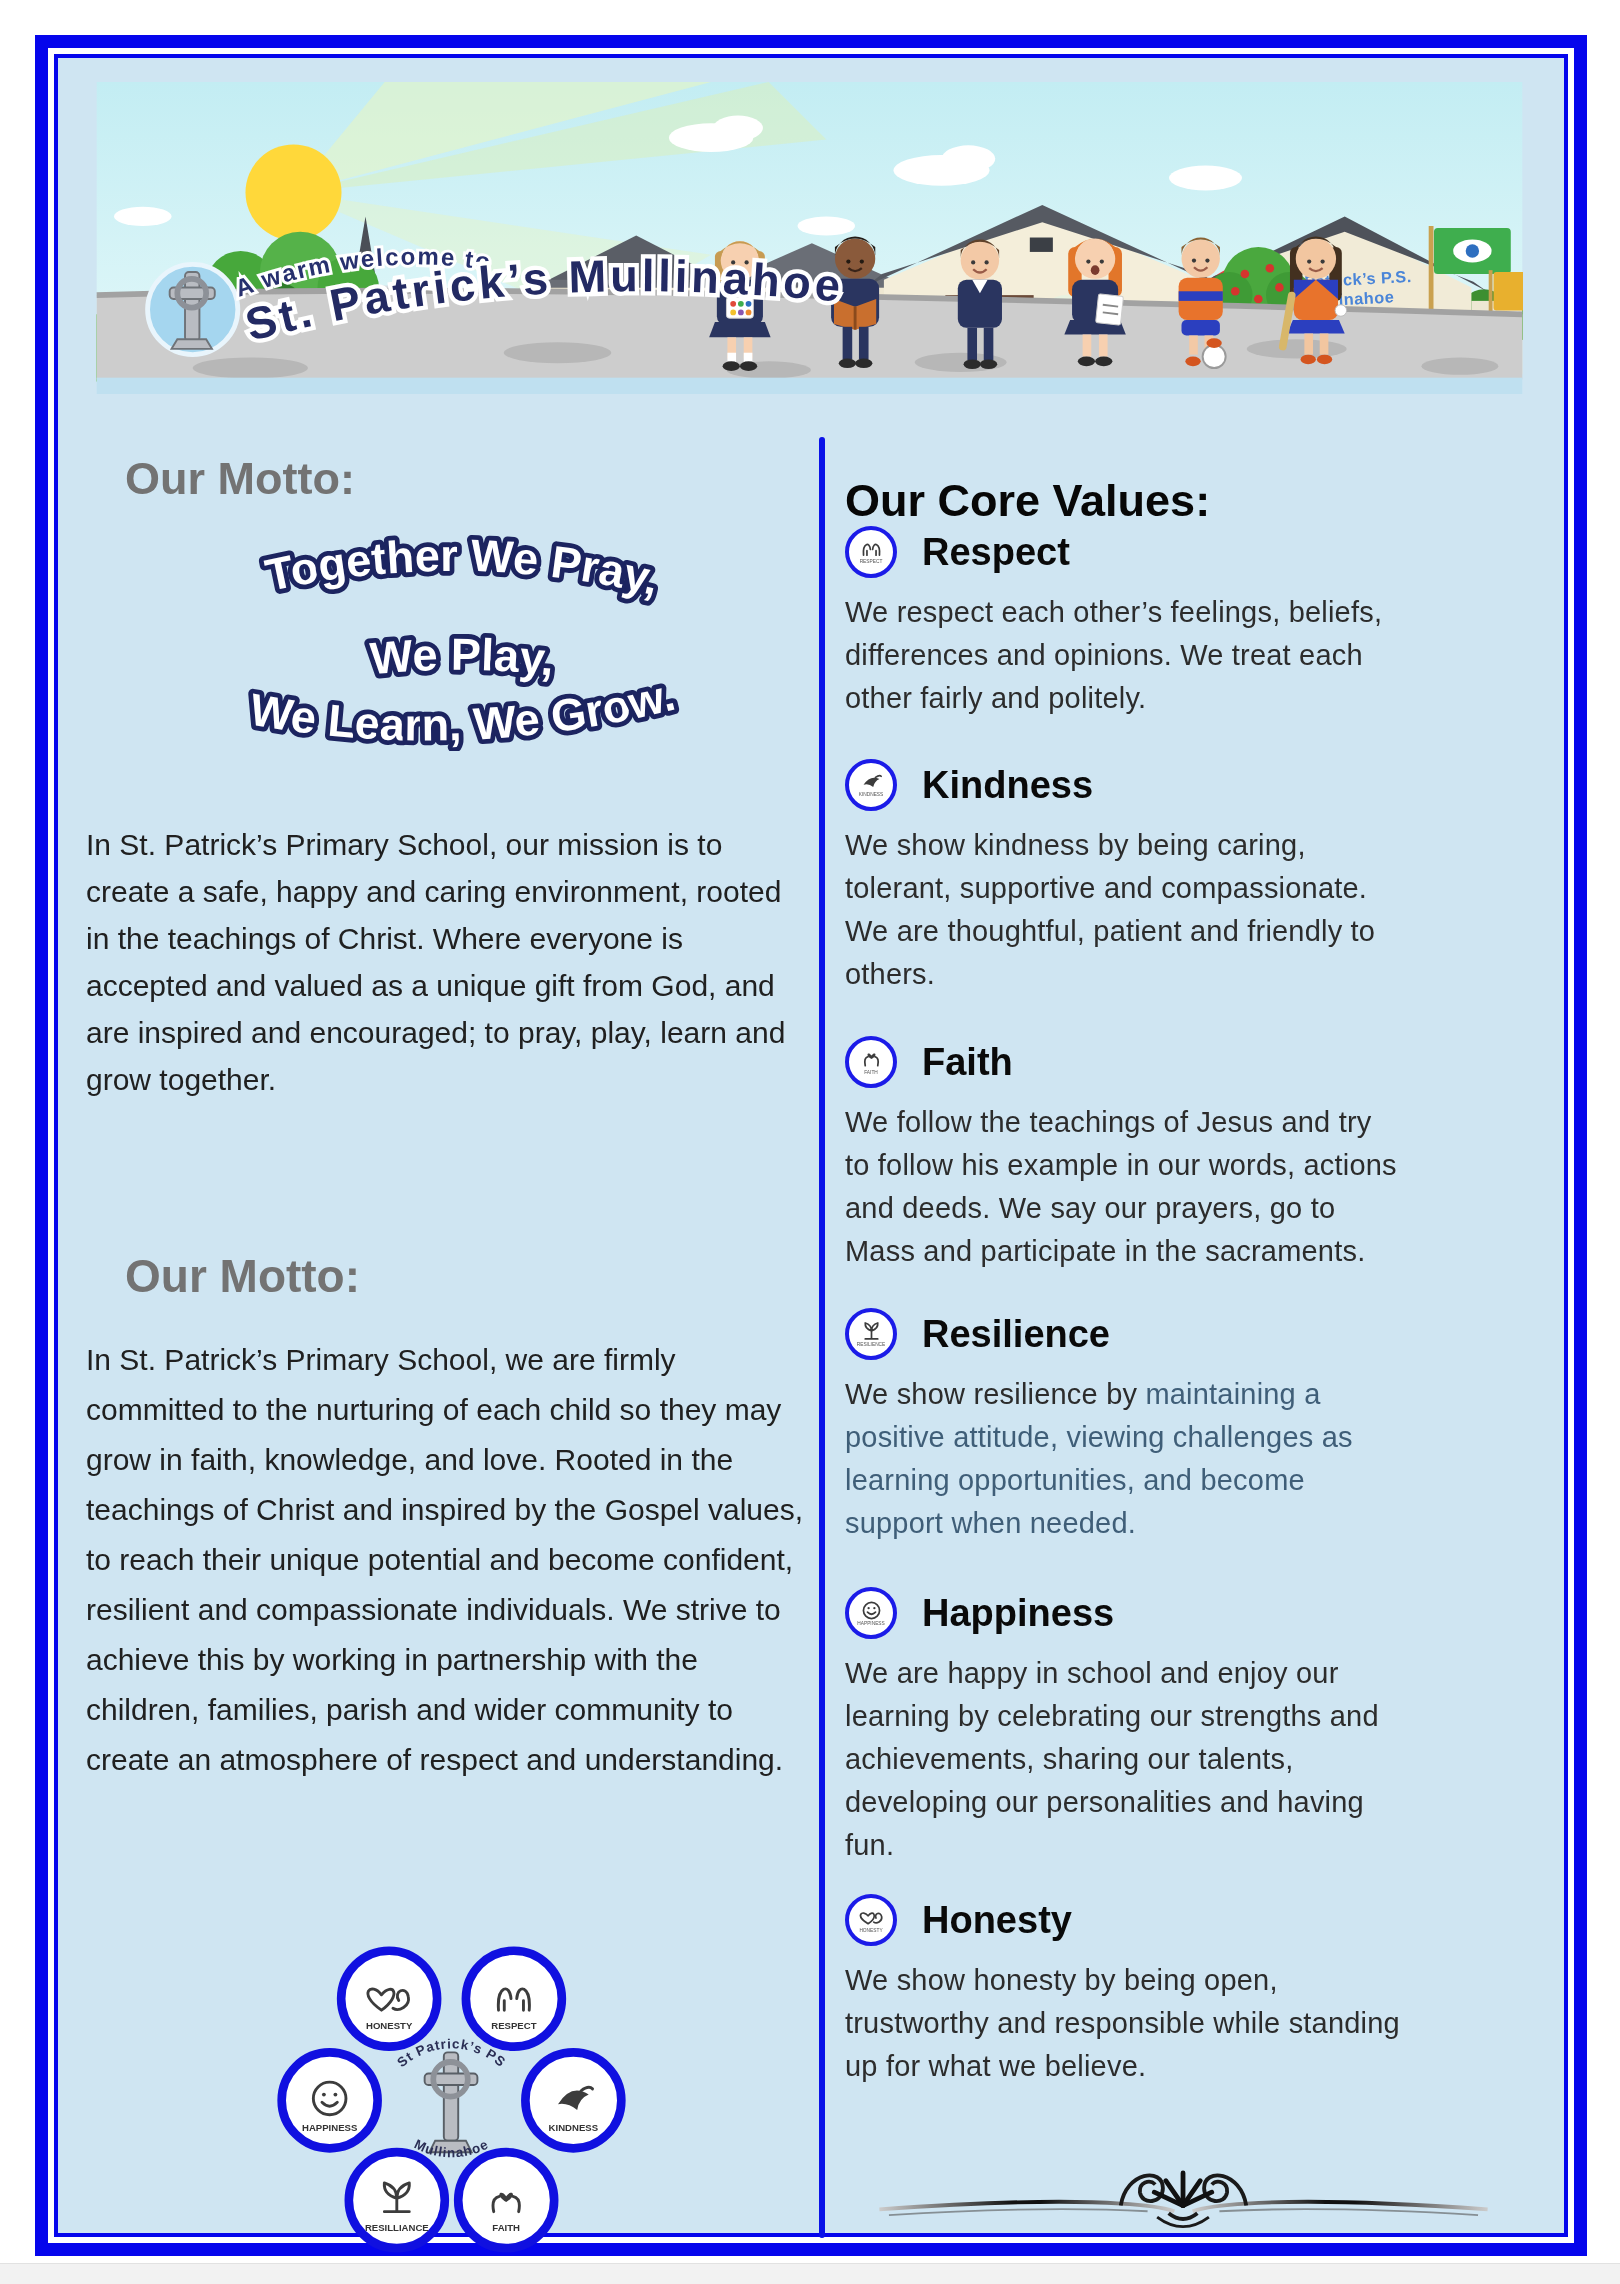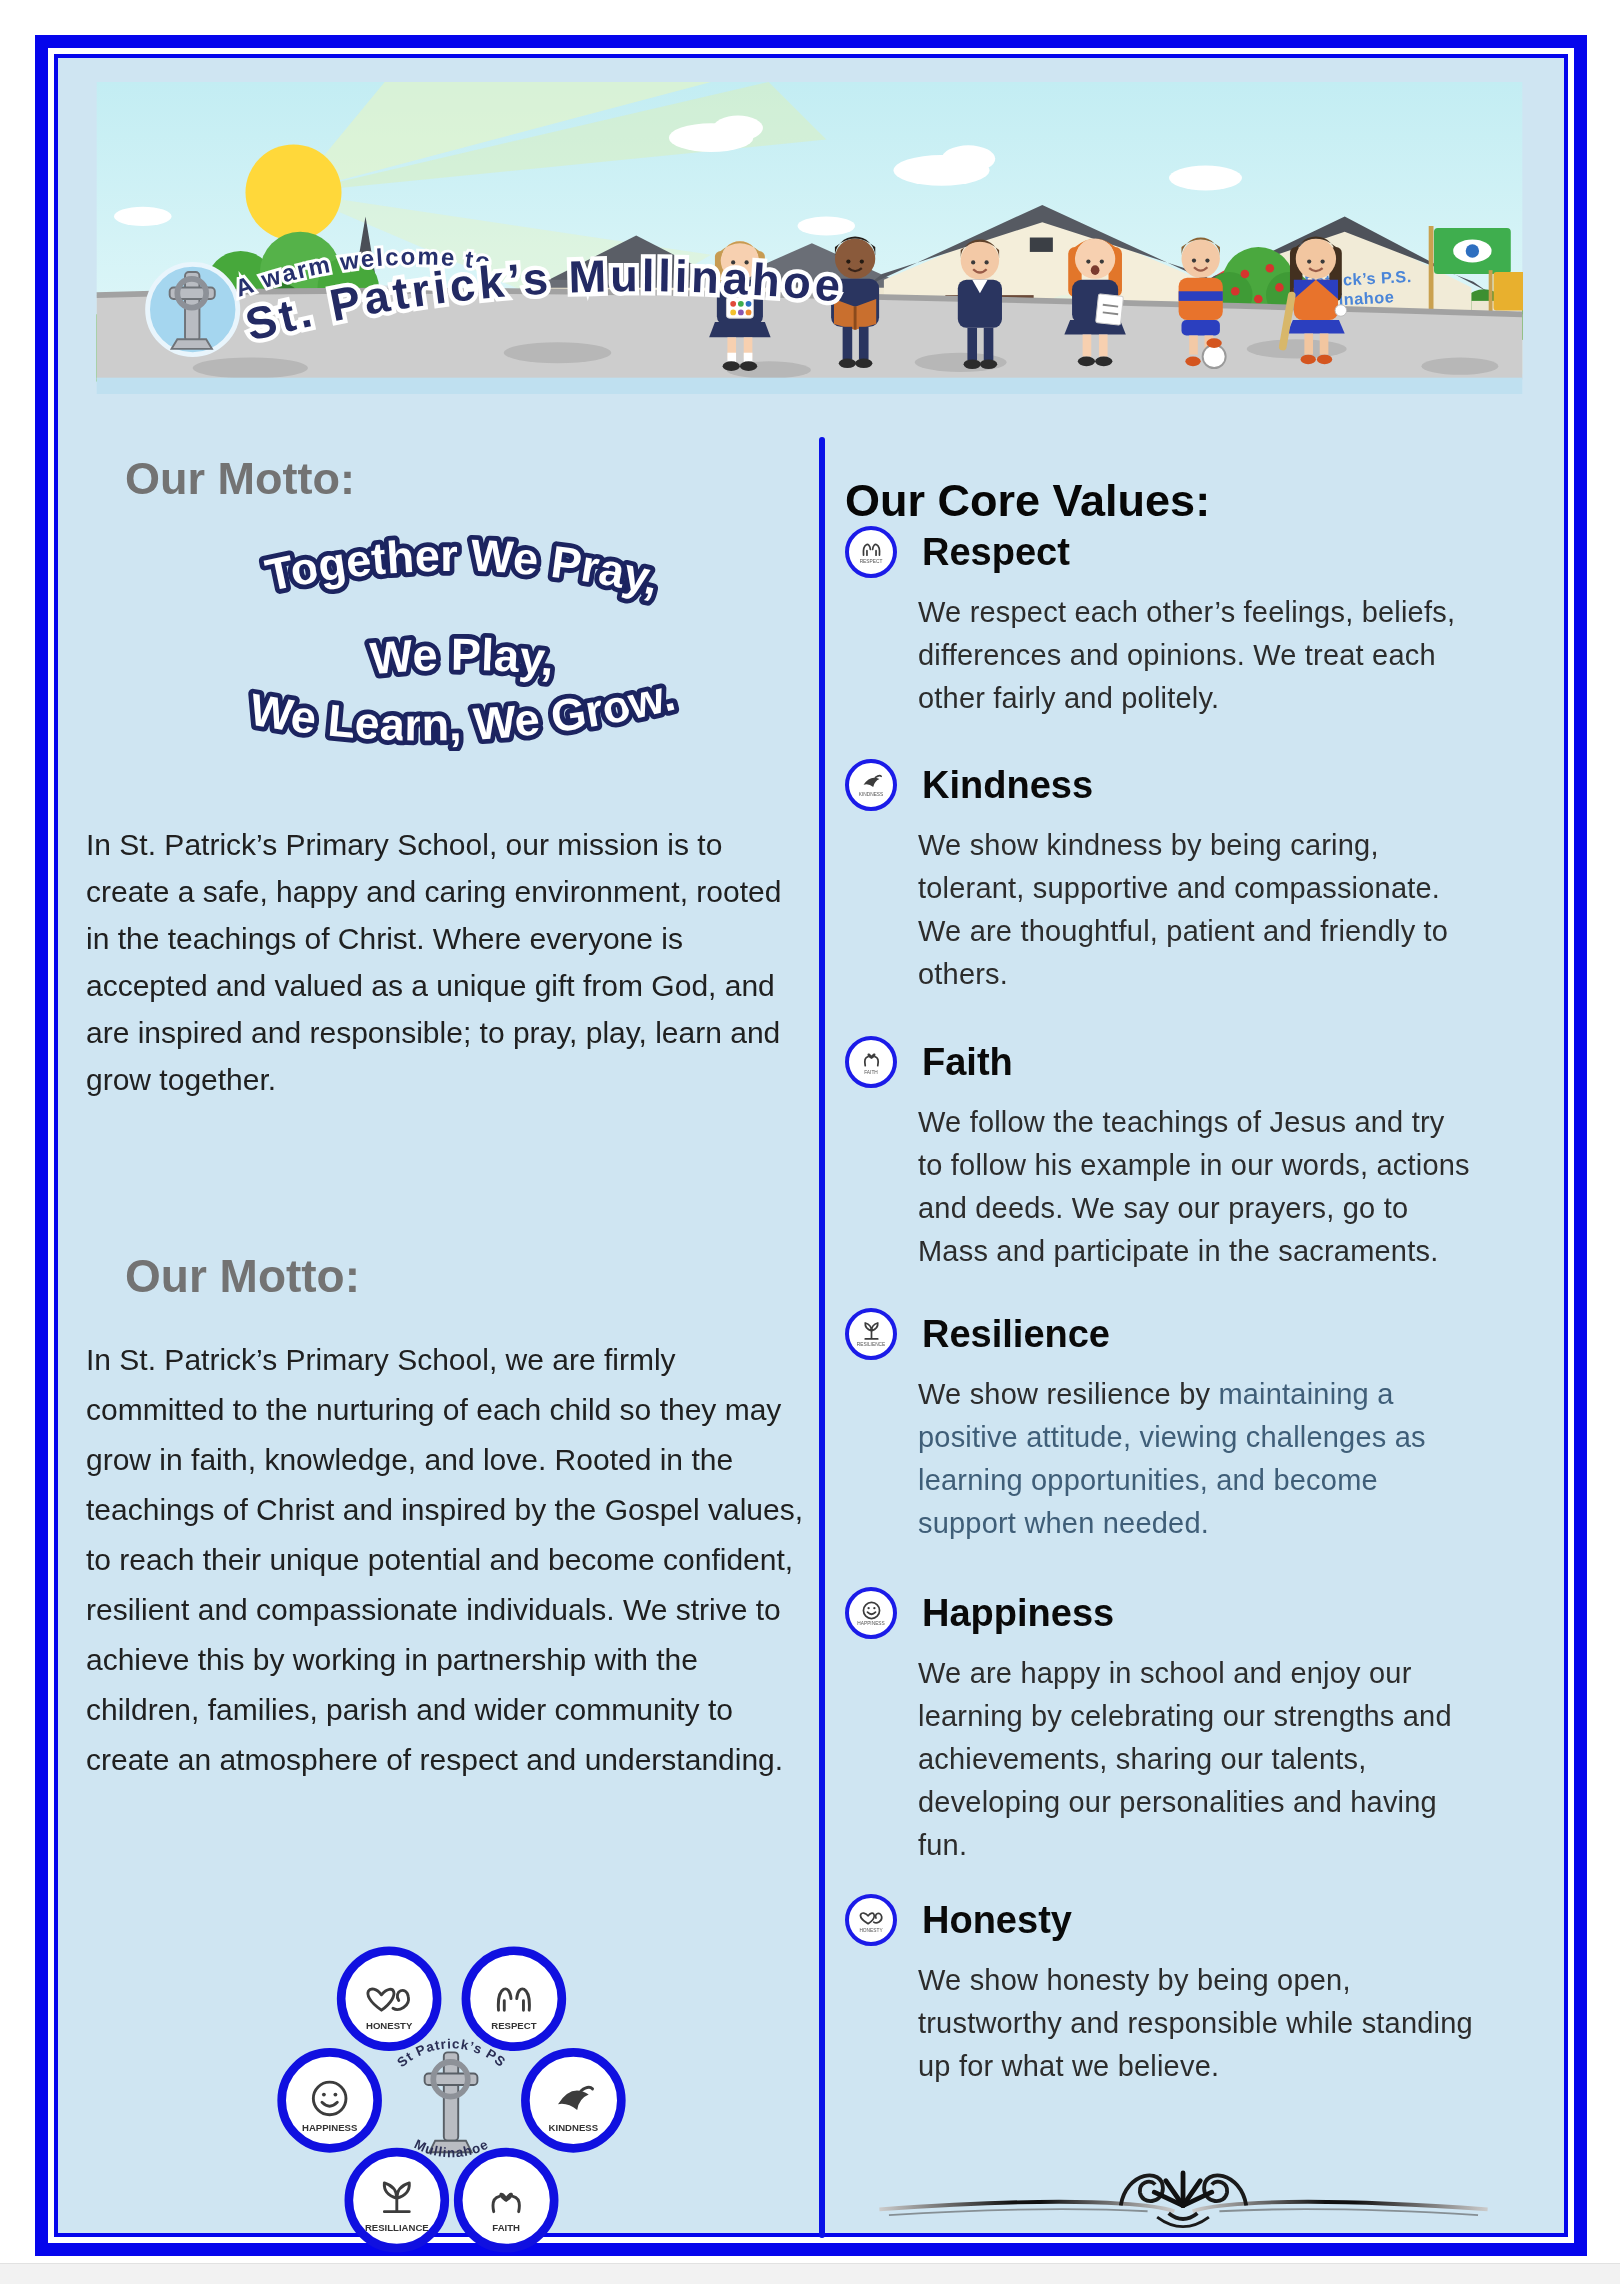--- a/index.html
+++ b/index.html
@@ -14,21 +14,21 @@
   .para{position:absolute;color:#202020;font-size:30px;line-height:47px;text-align:left;}
   .divider-v{position:absolute;left:819px;top:437px;width:5.8px;height:1801px;background:#0a12e8;border-radius:2.9px;}
   .core-heading{position:absolute;left:845px;top:444px;width:672px;font-size:45px;font-weight:bold;color:#070707;text-align:left;margin-top:31px;}
   .value-item{position:absolute;left:845px;width:672px;}
   .value-head{display:flex;align-items:center;gap:25px;}
   .badge{width:44px;height:44px;border-radius:50%;border:4.8px solid #1b1be8;background:#ffffff;
          display:flex;flex-direction:column;align-items:center;justify-content:center;flex:0 0 auto;}
   .badge svg{display:block;}
   .badge-label{font-size:4.8px;letter-spacing:0;color:#555;text-transform:uppercase;line-height:4.8px;}
   .value-title{font-size:38px;font-weight:bold;color:#0a0a0a;}
-  .value-desc{margin-left:73px;margin-top:13.4px;width:557px;font-size:29px;line-height:43px;color:#2c2c2c;letter-spacing:0.2px;}
+  .value-desc{margin-top:13.4px;width:557px;font-size:29px;line-height:43px;color:#2c2c2c;letter-spacing:0.2px;}
   .value-desc .muted{color:#3f5e78;}
   .glyph{stroke:#3c3c3c;stroke-width:3;fill:none;stroke-linecap:round;stroke-linejoin:round;}
   .glyph-f{fill:#3c3c3c;stroke:none;}
   .crest-label{font-size:10px;font-weight:bold;fill:#333;letter-spacing:0;}
   .crest-arc-text{font-size:14px;font-weight:bold;fill:#2b2f55;letter-spacing:1px;}
   .banner-small-text{font-size:25px;font-weight:bold;fill:#27306e;stroke:#ffffff;stroke-width:6px;
                      paint-order:stroke;letter-spacing:2px;}
   .banner-big-text{font-size:47px;font-weight:bold;fill:#232a63;stroke:#ffffff;stroke-width:9px;
                    paint-order:stroke;letter-spacing:4px;}
   .motto-line{font-weight:bold;fill:#ffffff;stroke:#1c2460;paint-order:stroke;stroke-linejoin:round;}
@@ -358,21 +358,21 @@
       <textPath href="#m1" startOffset="50%">Together We Pray,</textPath>
     </text>
     <text class="motto-line" style="font-size:47px;stroke-width:10px;" text-anchor="middle">
       <textPath href="#m2" startOffset="50%">We Play,</textPath>
     </text>
     <text class="motto-line" style="font-size:47px;stroke-width:10px;" text-anchor="middle">
       <textPath href="#m3" startOffset="50%">We Learn, We Grow.</textPath>
     </text>
   </svg>
 
-  <div class="para" style="left:86px;top:821px;width:725px;line-height:47px;">In St. Patrick’s Primary School, our mission is to create a safe, happy and caring environment, rooted in the teachings of Christ. Where everyone is accepted and valued as a unique gift from God, and are inspired and responsible;  to pray, play, learn and grow together.</div>
+  <div class="para" style="left:86px;top:821px;width:725px;line-height:47px;">In St. Patrick’s Primary School, our mission is to create a safe, happy and caring environment, rooted in the teachings of Christ. Where everyone is accepted and valued as a unique gift from God, and are inspired and encouraged;  to pray, play, learn and grow together.</div>
 
   <div class="heading" style="left:125px;top:1249px;width:653px;font-size:46px;">Our Motto:</div>
   <div class="para" style="left:86px;top:1335px;width:730px;line-height:50px;">In St. Patrick’s Primary School, we are firmly committed to the nurturing of each child so they may grow in faith, knowledge, and love. Rooted in the teachings of Christ and inspired by the Gospel values, to reach their unique potential and become confident, resilient and compassionate individuals. We strive to achieve this by working in partnership with the children, families, parish and wider community to create an atmosphere of respect and understanding.</div>
 
   <svg class="abs" style="left:274px;top:1939px;" width="355" height="317" viewBox="0 0 370 330">
     <defs>
       <path id="ctop" d="M 116 158 A 76 76 0 0 1 254 158" fill="none"></path>
       <path id="cbot" d="M 112 180 A 80 80 0 0 0 258 180" fill="none"></path>
     </defs>
     <g>

